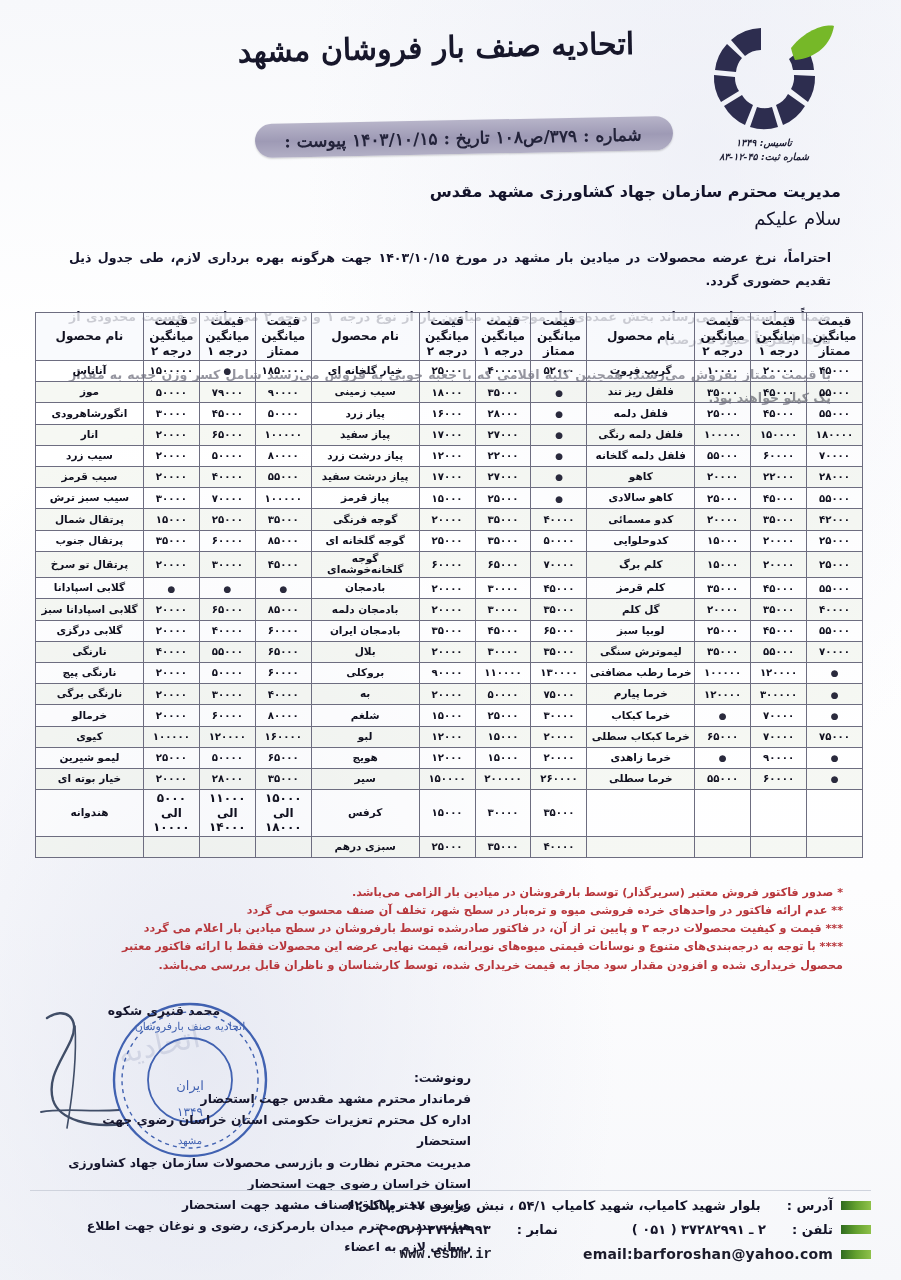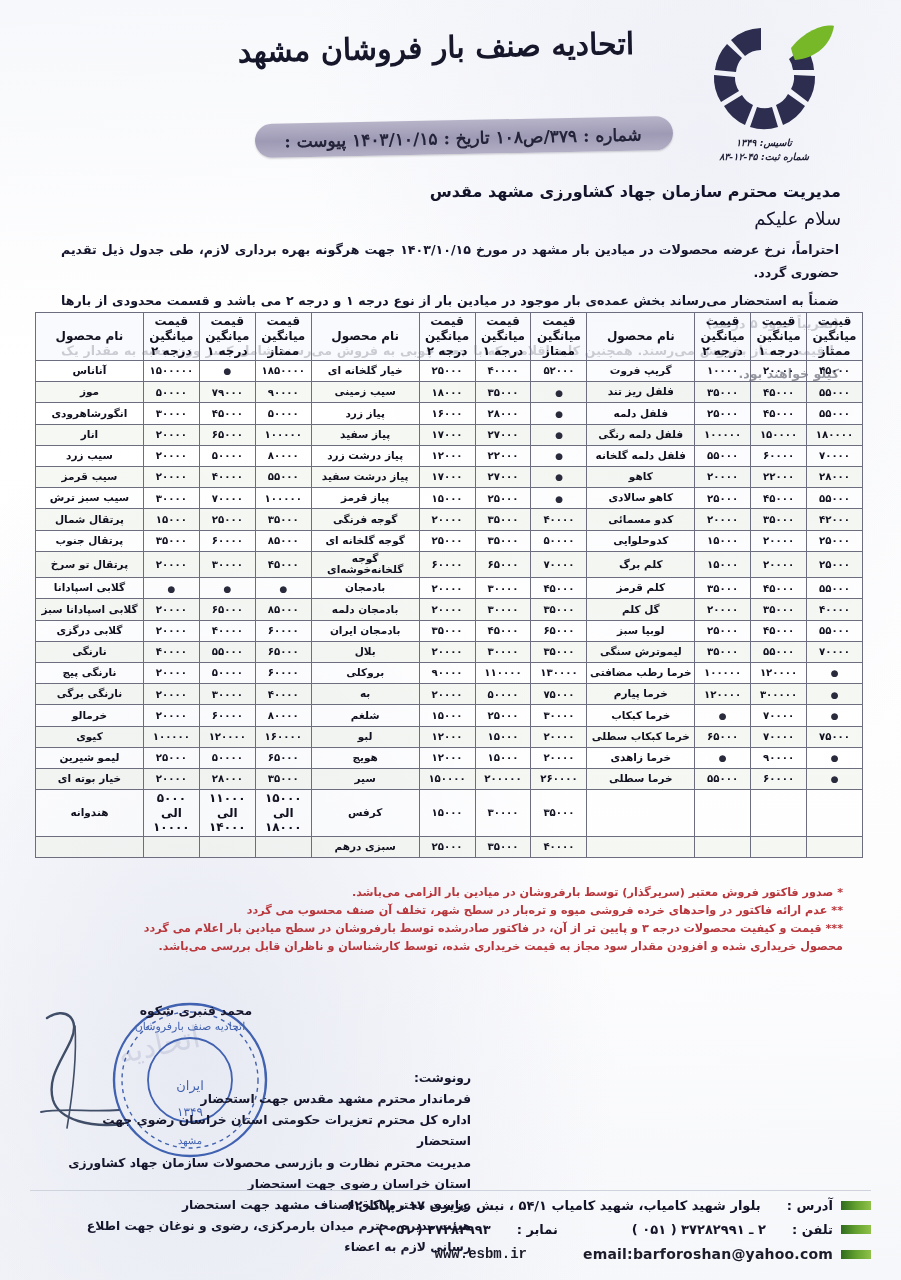--- a/index.html
+++ b/index.html
@@ -60,21 +60,21 @@
   }
   .salaam {
     position:absolute; right:60px; top:208px; width:790px;
     text-align:right; font-size:18px; font-weight:400; color:#14142b;
   }
   .intro {
     position:absolute; right:58px; top:234px; width:786px;
     text-align:justify; text-align-last:right;
     font-size:12.6px; line-height:1.85; color:#14142b; font-weight:600;
   }
-  .intro p { margin:4px; }
+  .intro p { margin:12px; }
 
   
   .table-zone { position:absolute; right:38px; top:312px; width:828px; }
   table.price {
     border-collapse: collapse;
     table-layout: fixed;
     font-size:10.2px;
     color:#10101f;
   }
   table.price td, table.price th {
@@ -106,21 +106,21 @@
     position:absolute; right:58px; top:884px; width:790px;
     text-align:right; color:#b8373c; font-size:11.2px; font-weight:600;
     line-height:1.62;
   }
   .notes .ln { display:block; white-space:nowrap; }
   .notes .ln.wrap { white-space:normal; }
   .mk { letter-spacing:1px; }
 
   
   .sig-block {
-    position:absolute; right:560px; top:1000px; width:290px;
+    position:absolute; right:592px; top:1000px; width:290px;
     text-align:center; font-size:12.4px; font-weight:700; color:#15152c;
     line-height:1.75;
   }
   .stamp { position:absolute; right:625px; top:994px; width:172px; height:172px; opacity:0.88; }
   .pen { position:absolute; right:760px; top:1000px; width:110px; height:150px; opacity:0.85; }
   .watermark { position:absolute; right:640px; top:1000px; width:200px; height:90px; opacity:0.30; }
 
   
   .cc {
     position:absolute; right:430px; top:1068px; width:418px;
@@ -132,21 +132,21 @@
   .footer { position:absolute; right:0; left:0; top:1196px; height:84px; }
   .f-row { position:absolute; right:30px; display:flex; align-items:center; gap:8px; justify-content:flex-start; }
   .f-row.r1 { top:2px; }
   .f-row.r2 { top:26px; }
   .f-row.r3 { top:50px; }
   .gbar {
     width:30px; height:9px; flex:0 0 auto;
     background: linear-gradient(90deg,#2f6b1f 0%, #63a02f 50%, #8fc14a 100%);
   }
   .f-txt { font-size:13px; font-weight:700; color:#131327; white-space:nowrap;margin-left:18px; }
-  .f-mail { font-family:"DejaVu Sans","Liberation Sans",sans-serif; font-size:14px; font-weight:700; letter-spacing:0.2px; }
+  .f-mail { font-family:"DejaVu Sans","Liberation Sans",sans-serif; font-size:14px; font-weight:700; letter-spacing:0.2px;margin-left:35px; }
   .f-web  { font-family:Liberation Mono, monospace; font-size:14px; font-weight:700; }
   .sep { display:inline-block; width:40px; }
   .footer-rule { position:absolute; right:30px; left:30px; top:-6px; height:1px; background:#cfd3dd; }
 </style>
 </head>
 <body>
 
 <div class="page">
 
   <div class="header">
@@ -558,20 +558,21 @@
             <td class="c-name empty-row"></td>
           </tr>
         </tbody>
     </table>
   </div>
 
   <div class="notes" id="notes-zone">
       <span class="ln"><span class="mk">* </span><span>صدور فاکتور فروش معتبر (سریرگذار) توسط بارفروشان در میادین بار الزامی می‌باشد.</span></span>
       <span class="ln"><span class="mk">** </span><span>عدم ارائه فاکتور در واحدهای خرده فروشی میوه و تره‌بار در سطح شهر، تخلف آن صنف محسوب می گردد</span></span>
       <span class="ln"><span class="mk">*** </span><span>قیمت و کیفیت محصولات درجه ۳ و پایین تر از آن، در فاکتور صادرشده توسط بارفروشان در سطح میادین بار اعلام می گردد</span></span>
+      <span class="ln wrap"><span class="mk">**** </span><span>با توجه به درجه‌بندی‌های متنوع و نوسانات قیمتی میوه‌های نوبرانه، قیمت نهایی عرضه این محصولات فقط با ارائه فاکتور معتبر</span></span>
       <span class="ln"><span class="mk"></span><span>محصول خریداری شده و افزودن مقدار سود مجاز به قیمت خریداری شده، توسط کارشناسان و ناظران قابل بررسی می‌باشد.</span></span>
     </div>
 
   <svg class="watermark" viewBox="0 0 200 90">
     <text x="100" y="55" font-size="30" fill="#9aa2c0" text-anchor="middle" font-family="DejaVu Serif, serif" transform="rotate(-12 100 55)">اتحادیه</text>
   </svg>
 
   <svg class="pen" viewBox="0 0 110 150">
     <path d="M16 18 C34 6 50 18 40 40 C30 62 16 78 22 100 C28 120 60 128 92 124" stroke="#23324f" stroke-width="2.4" fill="none" stroke-linecap="round"></path>
     <path d="M10 112 C30 108 58 112 88 110" stroke="#23324f" stroke-width="1.8" fill="none" stroke-linecap="round"></path>

